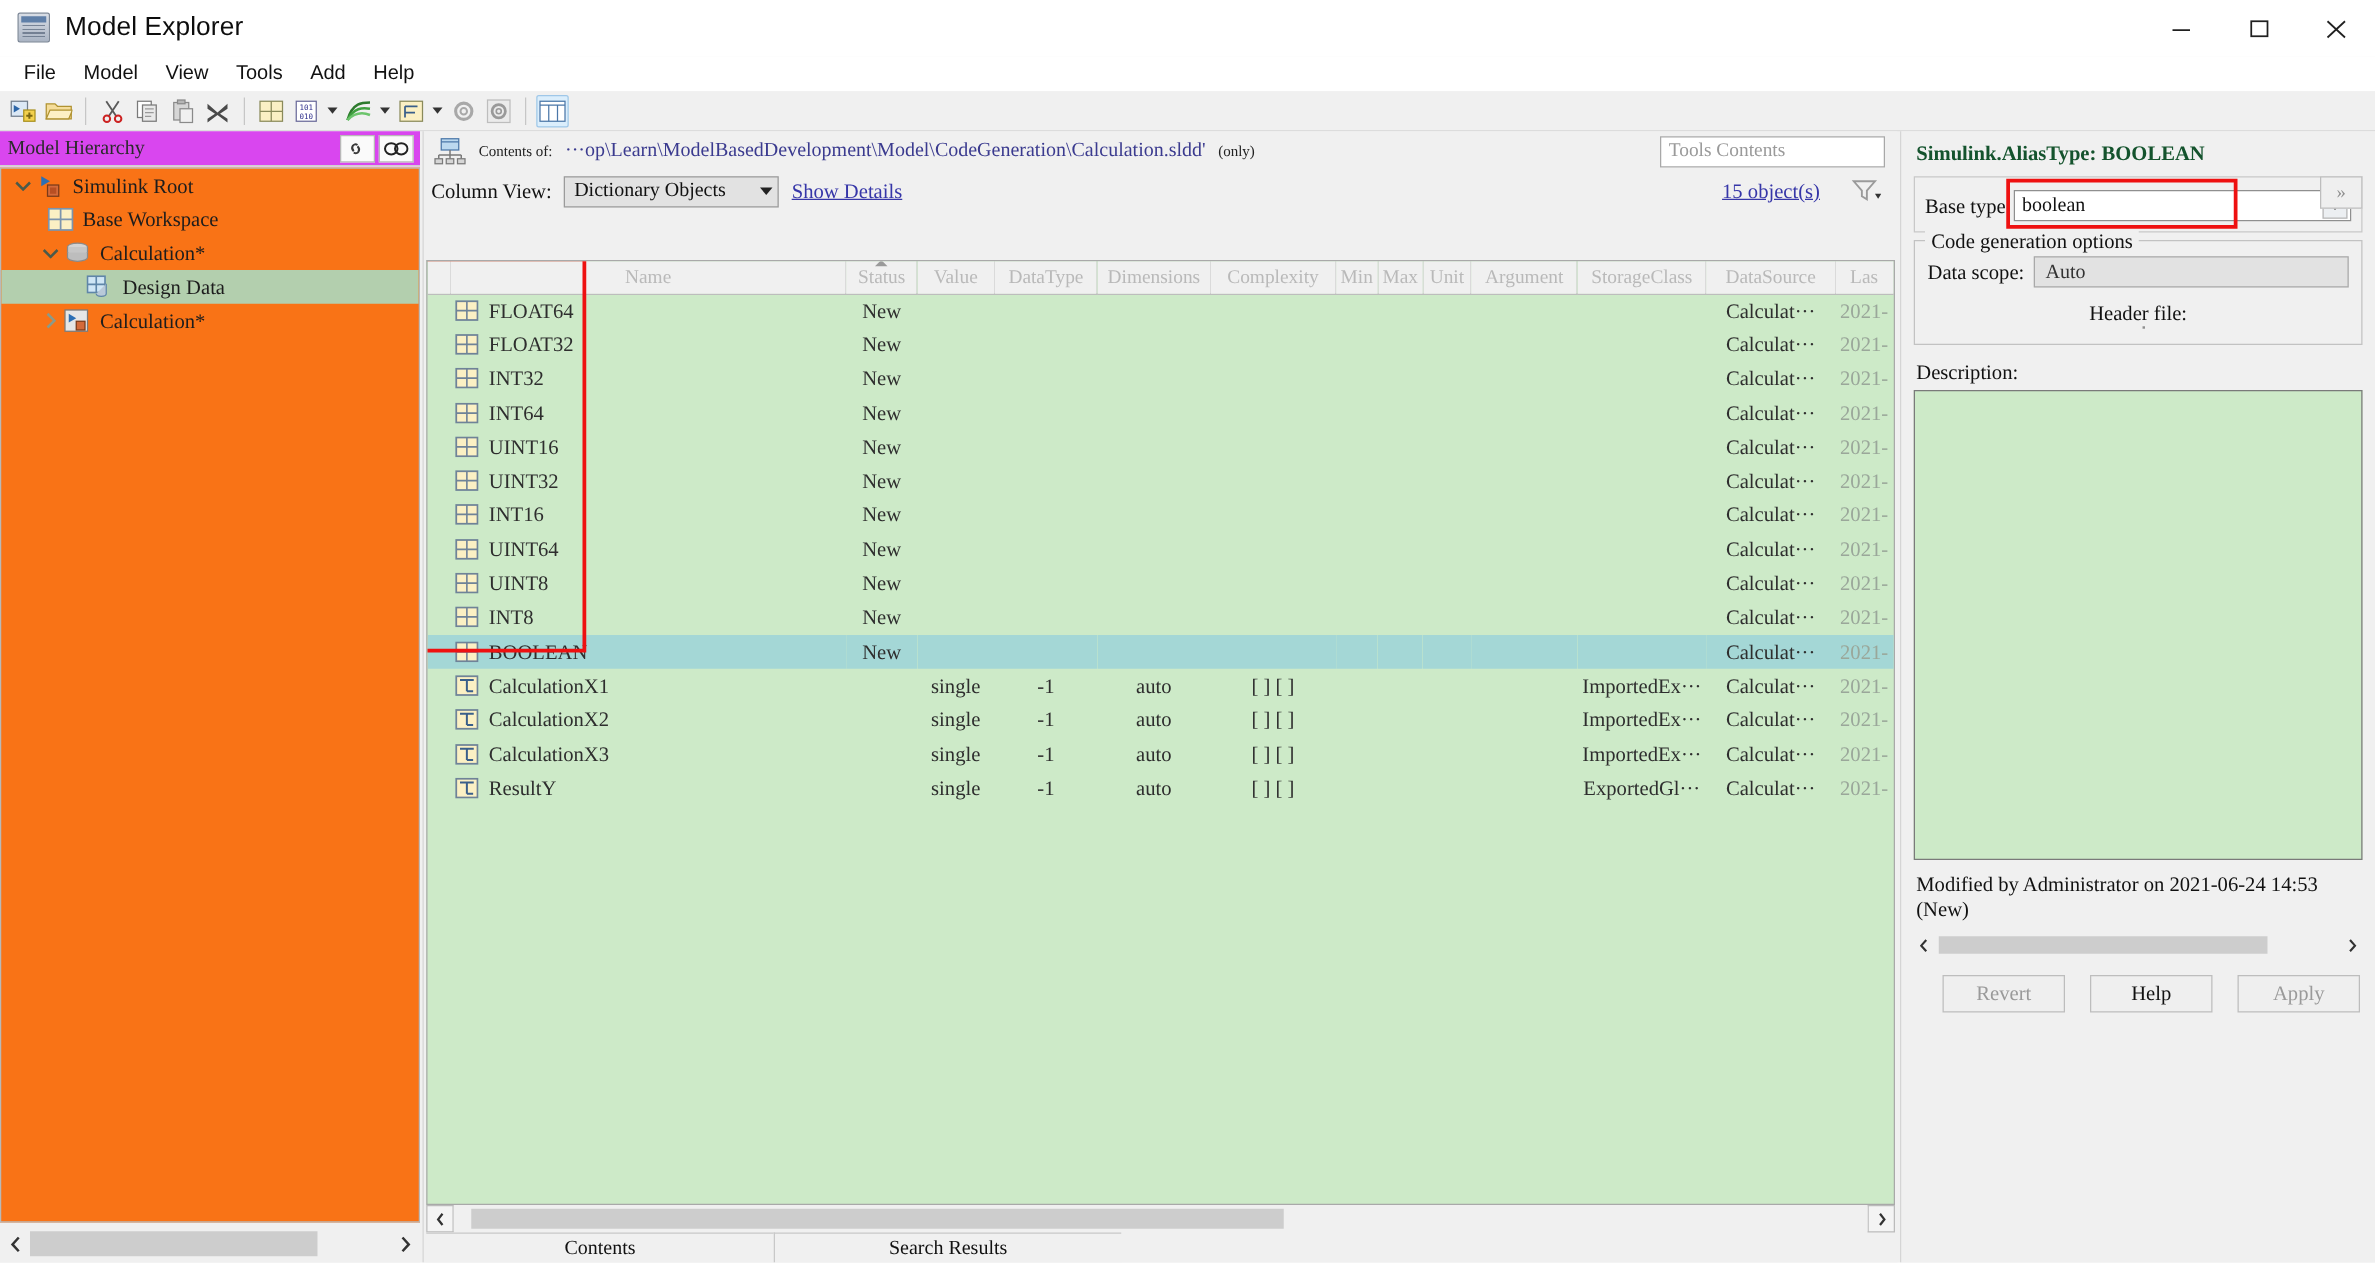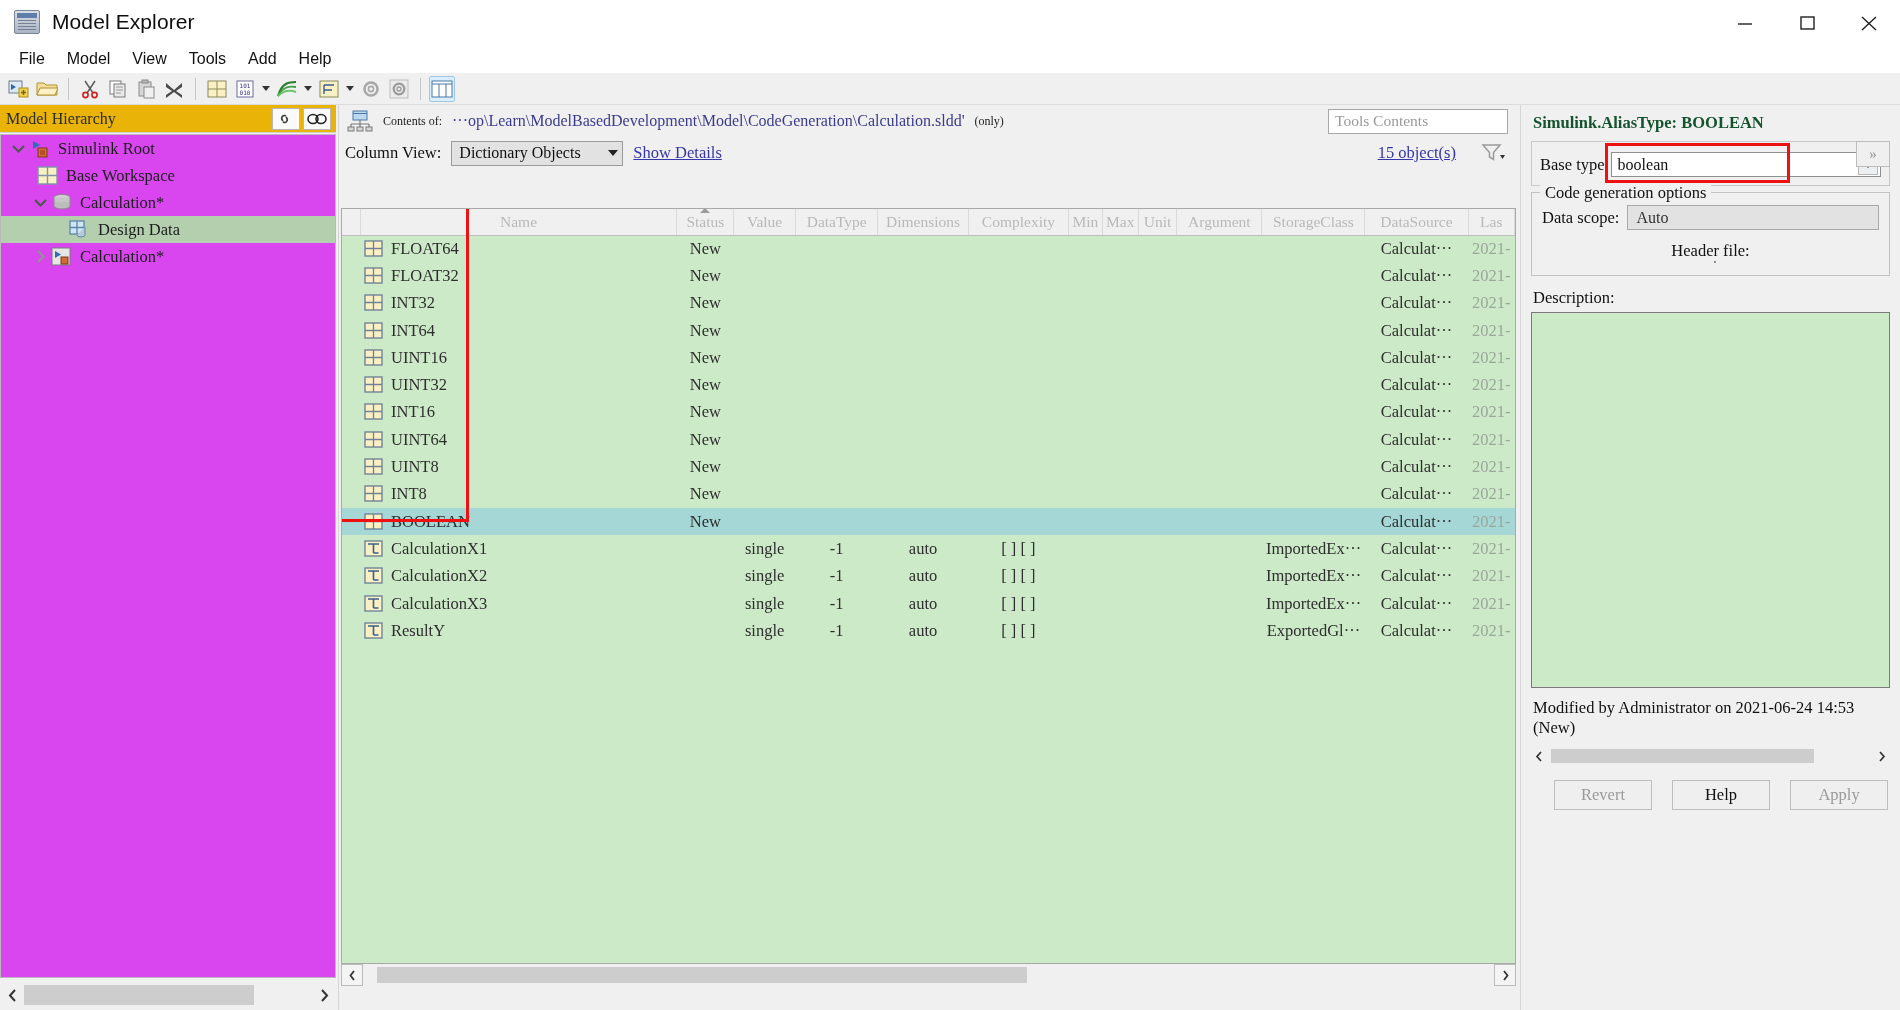--- a/index.html
+++ b/index.html
@@ -65,30 +65,30 @@
   .caret i { width:0;height:0;border-left:4px solid transparent;border-right:4px solid transparent;
              border-top:5px solid #333; display:block;}
   .tb.active { border:1px solid #9fc7e8; background:#dbeefc; border-radius:2px; }
 
   
   .body { position:absolute; left:0; top:105px; right:0; bottom:0; }
 
   
   .leftpanel { position:absolute; left:0; top:0; width:336px; bottom:0; background:#f0f0f0; }
   .panelhdr {
-    height:28px; background:#eab308; display:flex; align-items:center;
+    height:28px; background:#d946ef; display:flex; align-items:center;
     justify-content:space-between; padding:0 2px 0 6px; border-bottom:1px solid #d0d0d0;
   }
   .panelhdr .lbl { font-size:16px; color:#2b2b2b; }
   .hdrbtns { display:flex; gap:3px; padding-right:3px;}
   .hdrbtn { width:28px;height:22px; border:1px solid #b8b8b8; background:#fafafa;
             display:flex;align-items:center;justify-content:center; }
   .tree {
     position:absolute; left:0; top:29px; right:0; bottom:32px;
-    background:#d946ef; border:1px solid #b9b9b9; overflow:hidden;
+    background:#f97316; border:1px solid #b9b9b9; overflow:hidden;text-align:center;
   }
   .trow { display:flex; align-items:center; height:27px; padding-left:4px; }
   .trow.sel { background:#b3cfae; }
   .twist { width:22px; display:flex; align-items:center; justify-content:center; color:#5a6a5a; }
   .twist svg { display:block; }
   .ticon { width:22px; height:20px; margin-right:7px; flex:0 0 auto; }
   .tlabel { font-size:16.5px; color:#1d1d1d; }
   .hscroll {
     position:absolute; left:0; right:0; bottom:0; height:30px; background:#f0f0f0;
     display:flex; align-items:center;
@@ -831,20 +831,24 @@
         <div class="track">
           <div class="thumb"></div>
         </div>
         <div class="arrow">
           <svg width="9" height="11" viewBox="0 0 9 11">
               <path d="M3 1 L6.5 5.5 L3 10" stroke="#333" stroke-width="1.8" fill="none"></path>
             </svg>
         </div>
       </div>
 
+      <div class="tabstrip">
+        <div class="tab">Contents</div>
+        <div class="tab sr">Search Results</div>
+      </div>
     </div>
 
     <div class="right">
       <div class="rtitle">Simulink.AliasType: BOOLEAN</div>
 
       <div class="rbox">
         <div class="frow" style="margin-bottom:0;">
           <span class="lab">Base type</span>
           <div class="basewrap">
             <div class="cbo">

